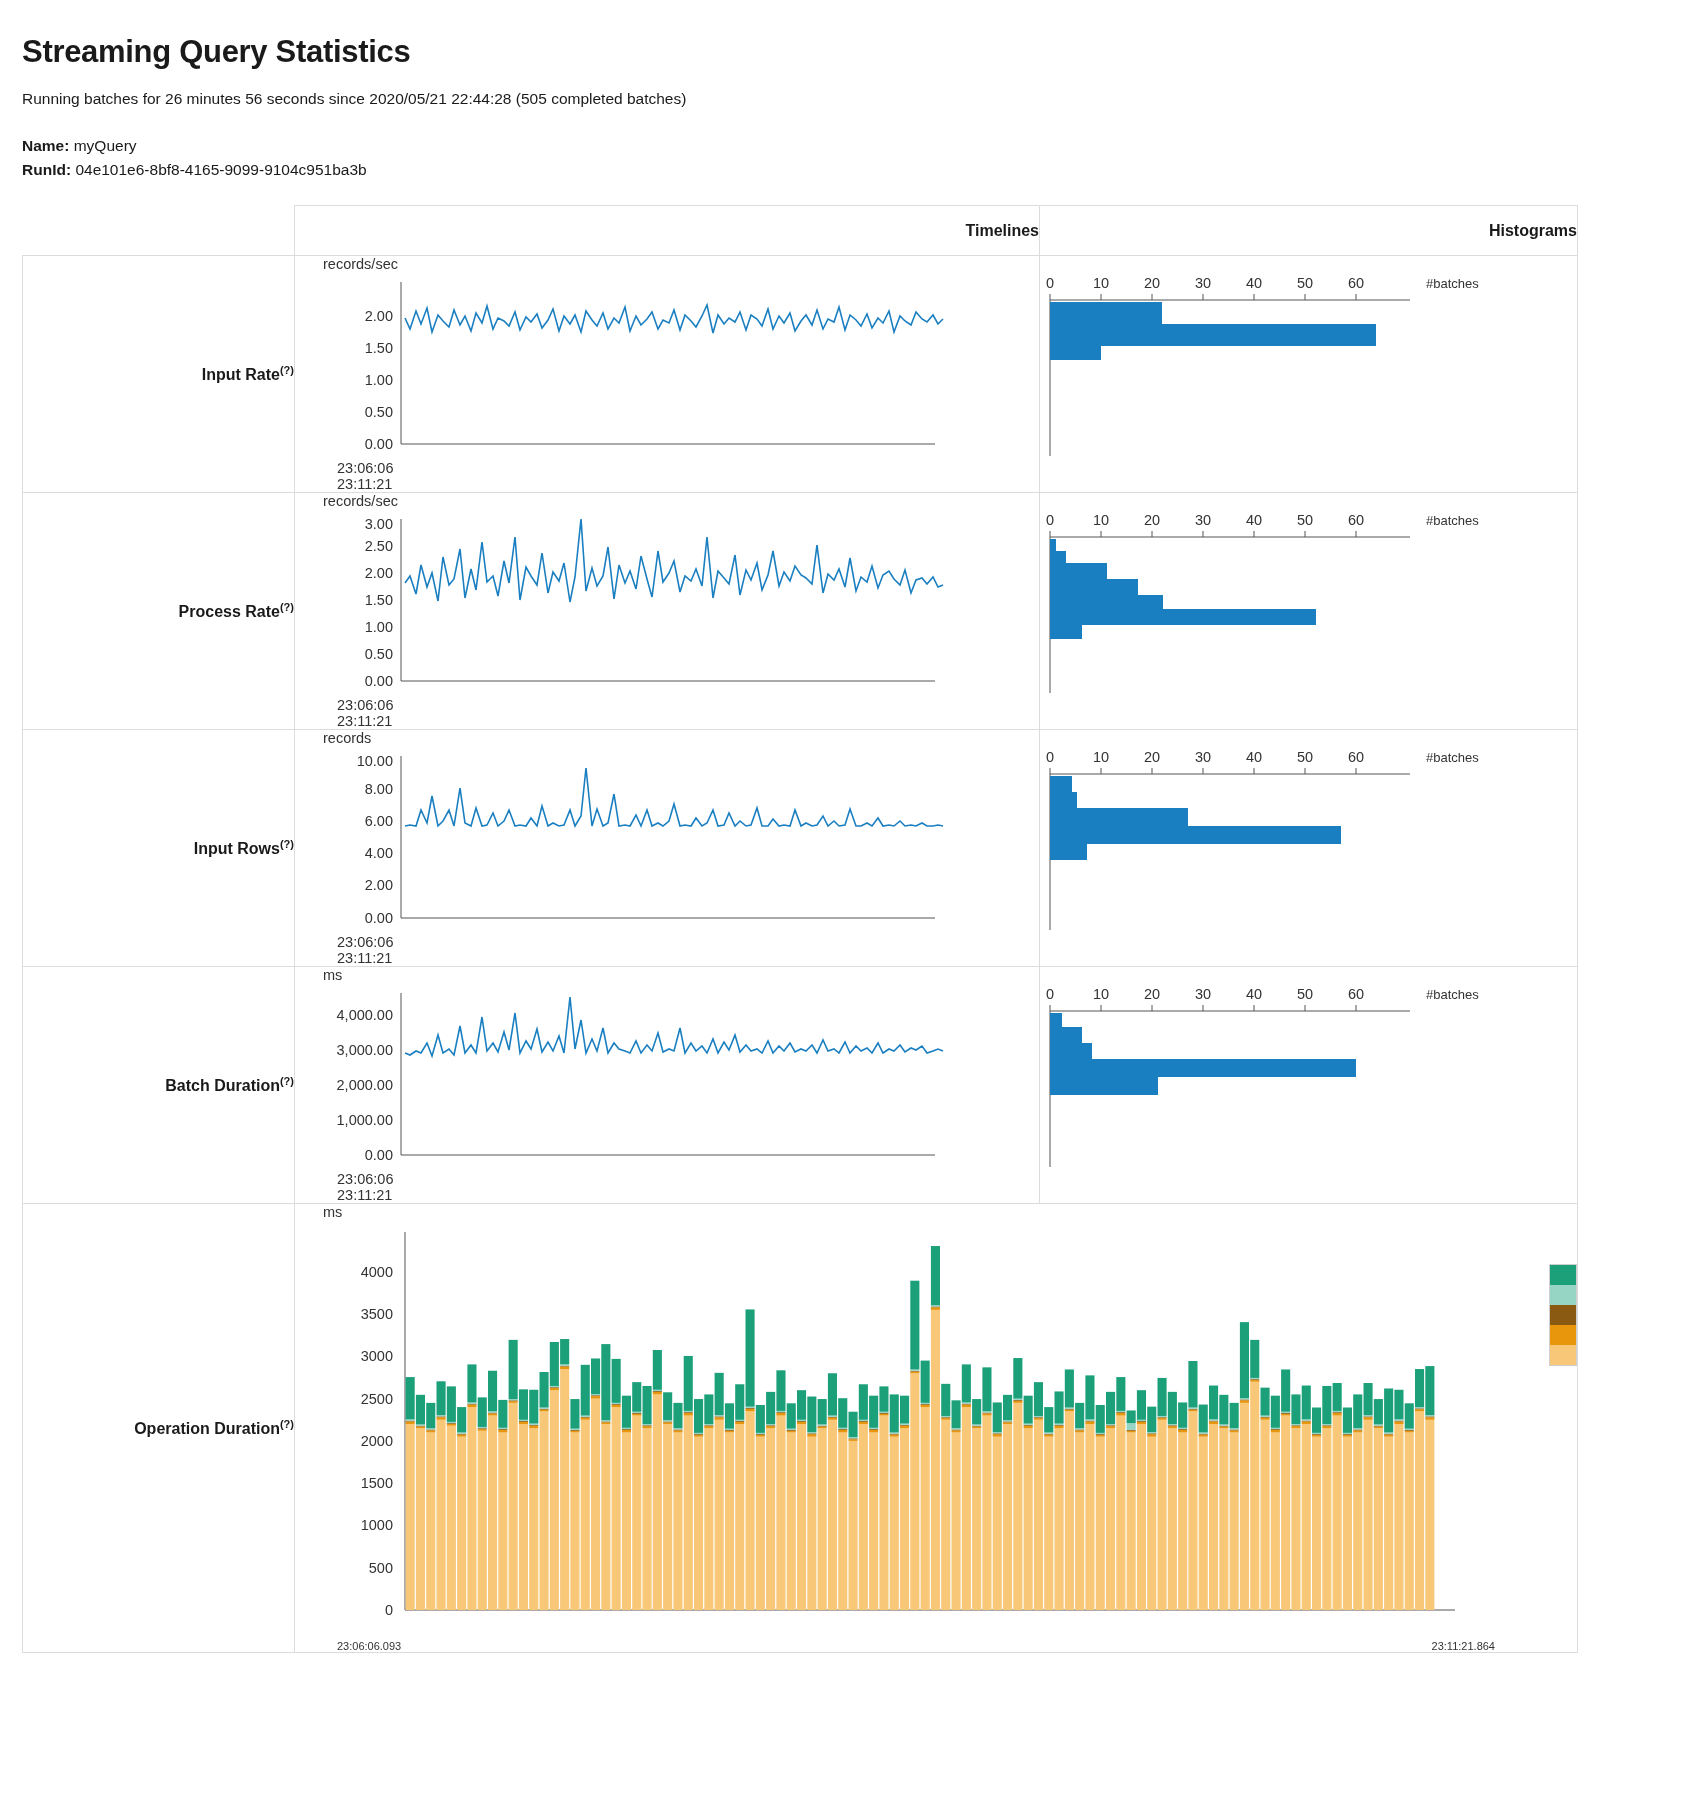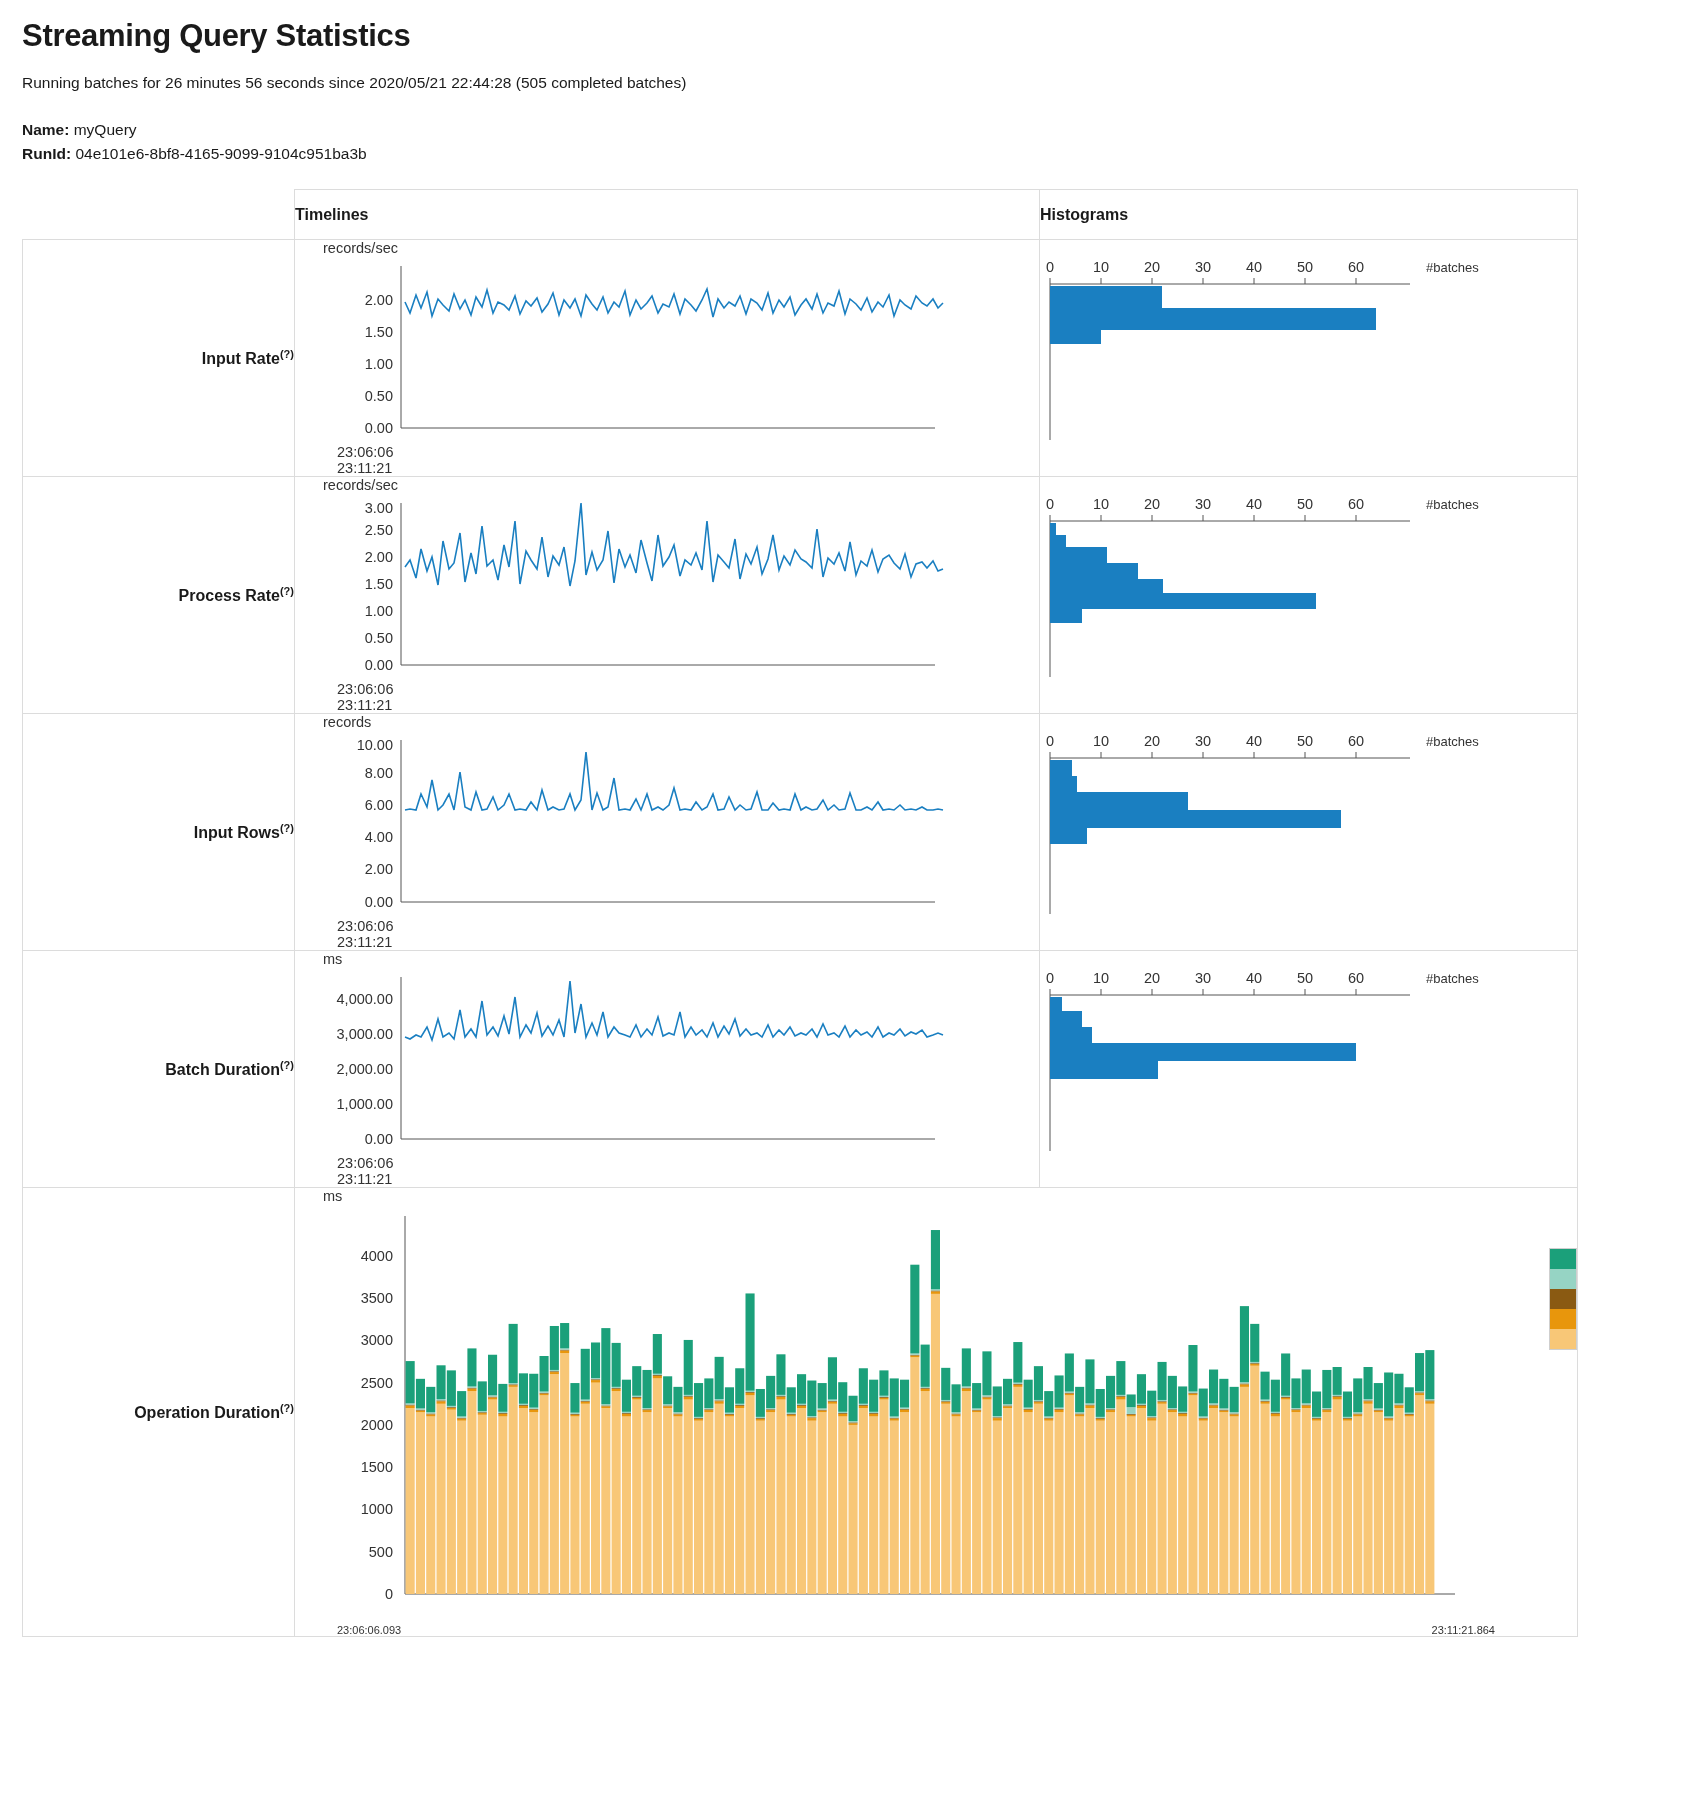--- a/index.html
+++ b/index.html
@@ -8,21 +8,21 @@
     background: #ffffff;
     font-family: "Liberation Sans", sans-serif;
     color: #1a1a1a;
   }
   body { width: 1693px; }
   .page { padding: 18px 22px 40px 22px; }
 
   h1.title {
     font-size: 31px;
     font-weight: bold;
-    margin: 0 0 20px 0;
+    margin: 16px 0 20px 0;
     letter-spacing: -0.3px;
   }
   .subline {
     font-size: 15.5px;
     margin: 0 0 26px 0;
     color: #1a1a1a;
   }
   .subline b { font-weight: normal; }
 
   .meta { font-size: 15.5px; line-height: 1.52; margin-bottom: 24px; }
@@ -37,21 +37,21 @@
     border: 1px solid #dcdcdc;
     vertical-align: middle;
     padding: 0;
   }
   col.c-label { width: 272px; }
   col.c-time  { width: 745px; }
   col.c-hist  { width: 538px; }
 
   thead th {
     height: 50px;
-    text-align: left;
+    text-align: right;
     font-size: 16px;
     font-weight: bold;
     padding-left: 16px;
   }
   thead th.blank { border-left: none; border-top: none; }
   table.stats tbody td.rowlabel {
     font-size: 16px;
     font-weight: bold;
     padding-left: 14px;
     text-align: right;

